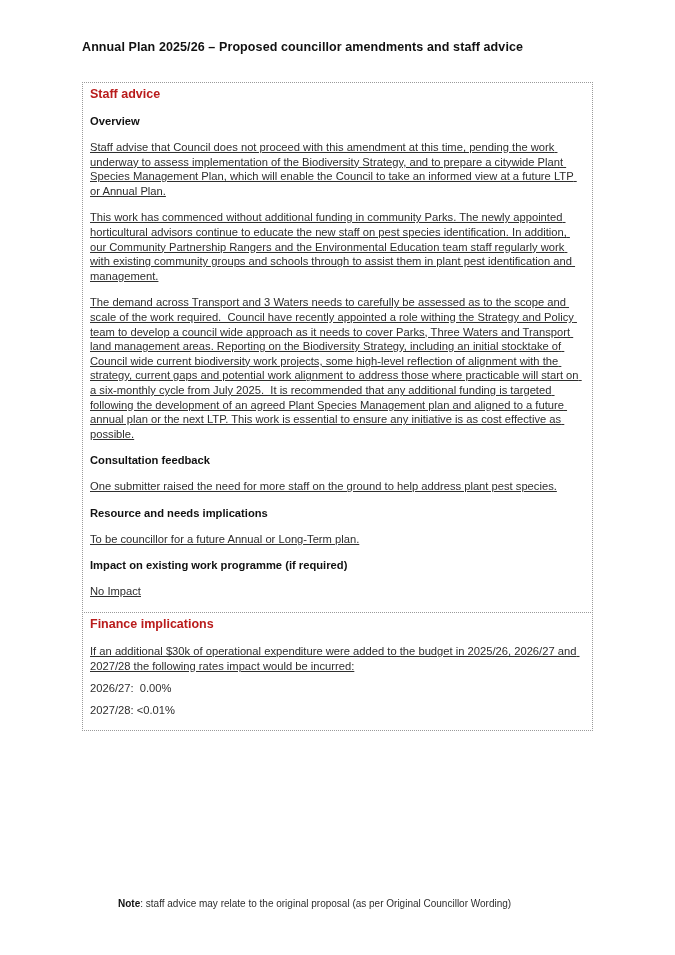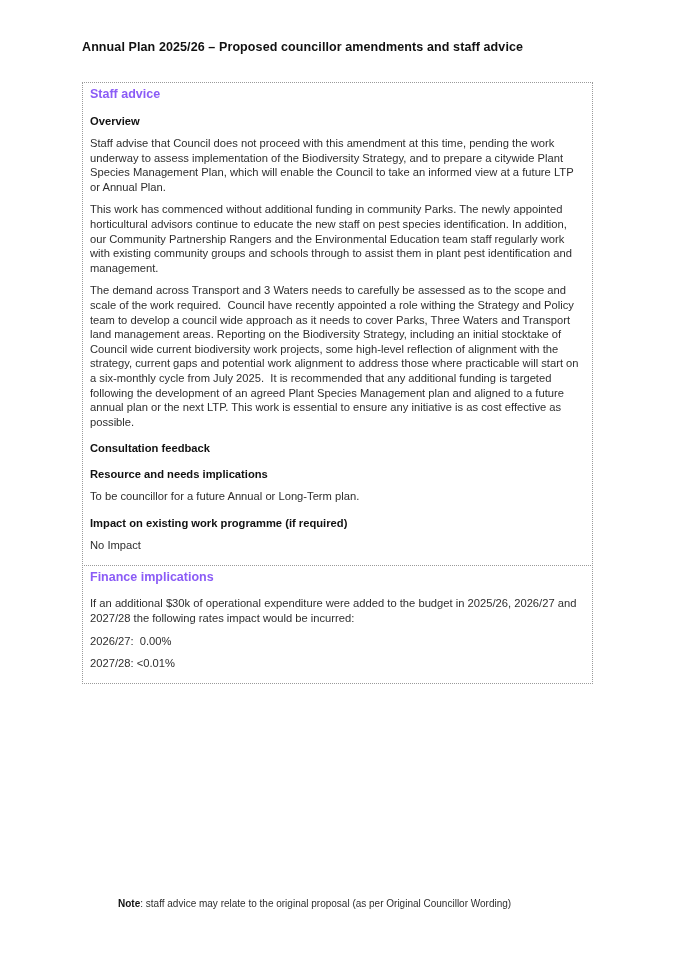--- a/index.html
+++ b/index.html
@@ -38,37 +38,38 @@
     border: 1px dotted #9a9a9a;
     background: #ffffff;
     padding: 3px 8px 5px 7px;
   }
   .box + .box {
     margin-top: -1px;
   }
   .box-heading {
     font-size: 12.5px;
     font-weight: bold;
-    color: #8b5cf6;
+    color: #b91c1c;
     margin: 1px 0 11px 0;
     line-height: 15px;
   }
   .sub-heading {
     font-size: 11.2px;
     font-weight: bold;
     color: #111111;
     margin: 12px 0 8px 0;
     line-height: 14px;
   }
   .para {
     font-size: 11.2px;
     line-height: 14.6px;
     color: #2e2e2e;
-    margin: 0 0 8px 0;
+    margin: 12px 0 8px 0;
     white-space: pre-wrap;
+    text-decoration: underline;
   }
   .rate-line {
     font-size: 11.2px;
     line-height: 14.6px;
     color: #2e2e2e;
     margin: 0 0 7.5px 0;
     white-space: pre-wrap;
   }
   .footer-note {
     position: absolute;
@@ -97,20 +98,21 @@
     <div class="box">
       <div class="box-heading">Staff advice</div>
 
       <div class="sub-heading">Overview</div>
 
       <p class="para">Staff advise that Council does not proceed with this amendment at this time, pending the work underway to assess implementation of the Biodiversity Strategy, and to prepare a citywide Plant Species Management Plan, which will enable the Council to take an informed view at a future LTP or Annual Plan.</p>
       <p class="para">This work has commenced without additional funding in community Parks. The newly appointed horticultural advisors continue to educate the new staff on pest species identification. In addition, our Community Partnership Rangers and the Environmental Education team staff regularly work with existing community groups and schools through to assist them in plant pest identification and management.</p>
       <p class="para">The demand across Transport and 3 Waters needs to carefully be assessed as to the scope and scale of the work required.  Council have recently appointed a role withing the Strategy and Policy team to develop a council wide approach as it needs to cover Parks, Three Waters and Transport land management areas. Reporting on the Biodiversity Strategy, including an initial stocktake of Council wide current biodiversity work projects, some high-level reflection of alignment with the strategy, current gaps and potential work alignment to address those where practicable will start on a six-monthly cycle from July 2025.  It is recommended that any additional funding is targeted following the development of an agreed Plant Species Management plan and aligned to a future annual plan or the next LTP. This work is essential to ensure any initiative is as cost effective as possible.</p>
 
       <div class="sub-heading">Consultation feedback</div>
+      <p class="para">One submitter raised the need for more staff on the ground to help address plant pest species.</p>
 
       <div class="sub-heading">Resource and needs implications</div>
       <p class="para">To be councillor for a future Annual or Long-Term plan.</p>
 
       <div class="sub-heading">Impact on existing work programme (if required)</div>
       <p class="para">No Impact</p>
     </div>
 
     <div class="box">
       <div class="box-heading">Finance implications</div>

